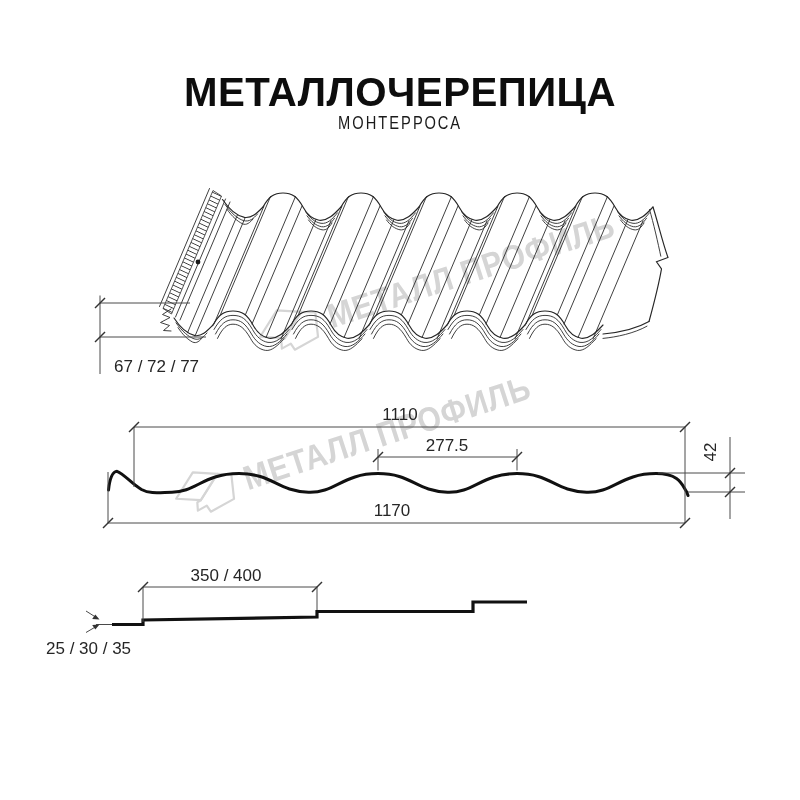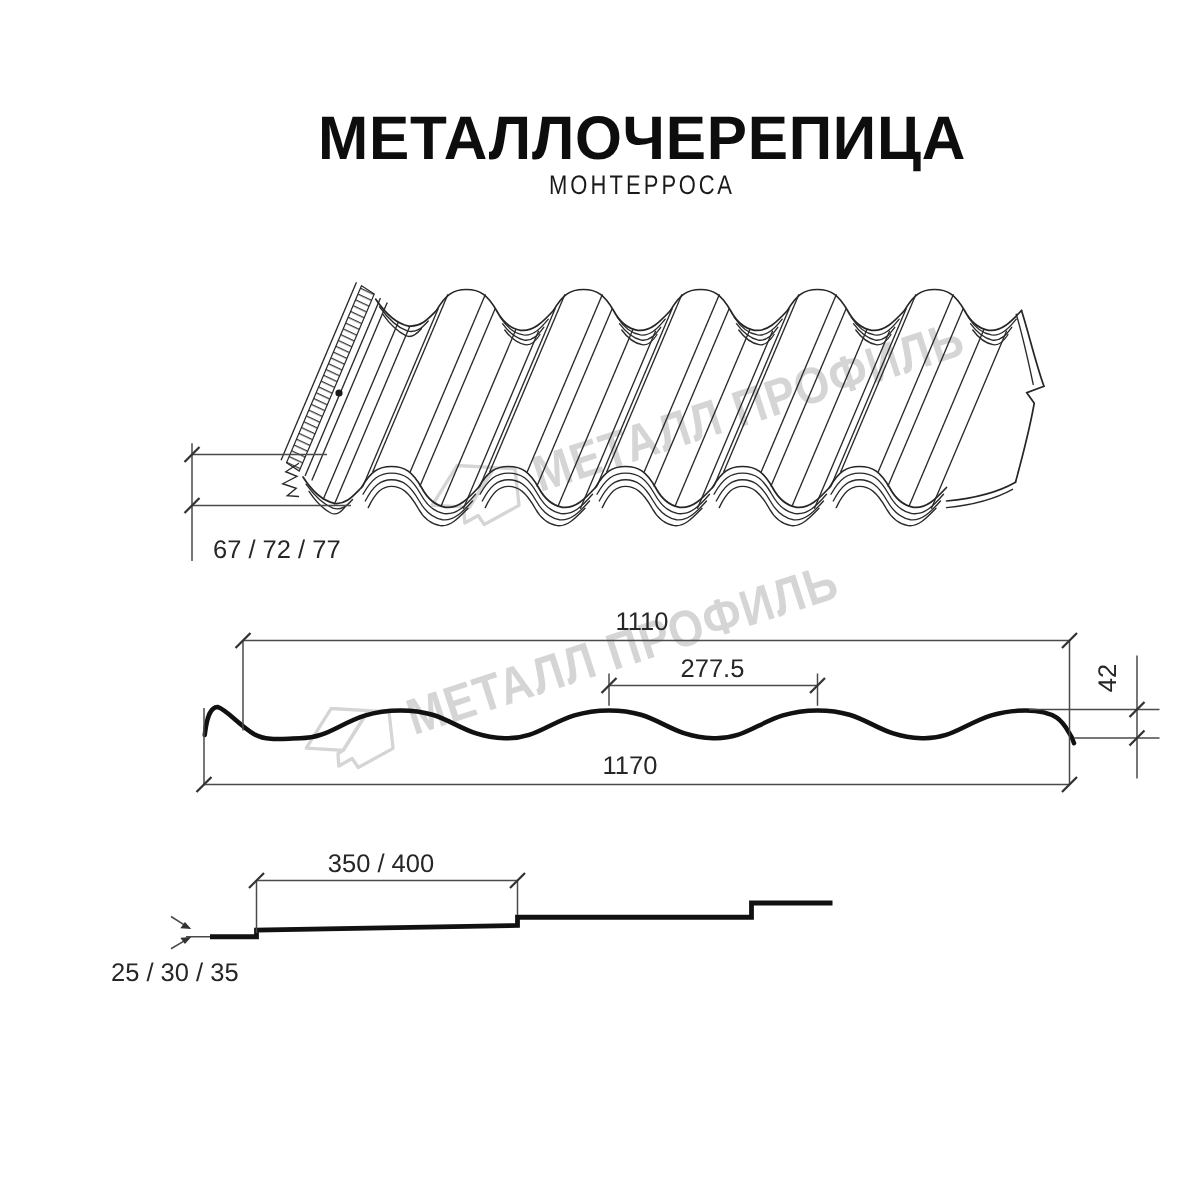--- a/index.html
+++ b/index.html
@@ -1,17 +1,17 @@
 <!DOCTYPE html>
 <html><head>
 <meta charset="utf-8">
 <style>
   html,body{margin:0;padding:0;background:#fff;}
   body{width:800px;height:800px;overflow:hidden;font-family:"Liberation Sans",sans-serif;}
-  .canvas{position:relative;width:705px;height:800px;background:#fff;margin-left:28px;}
+  .canvas{position:relative;width:705px;height:800px;background:#fff;}
   svg{display:block;}
   svg text{font-family:"Liberation Sans","DejaVu Sans",sans-serif;fill:#222;}
   .title-text{font-size:41px;font-weight:700;fill:#0d0d0d;letter-spacing:.5px;}
   .subtitle-text{font-size:18px;font-weight:400;fill:#1a1a1a;letter-spacing:2.5px;}
   .dim-text{font-size:17px;fill:#262626;}
   .wm-text{font-size:34px;font-weight:700;fill:#d5d5d5;letter-spacing:1px;}
   .draw{stroke:#2a2a2a;stroke-width:.9;fill:none;stroke-linecap:round;}
   .draw-edge{stroke:#262626;stroke-width:1.15;fill:none;stroke-linecap:round;}
   .dimline{stroke:#4a4a4a;stroke-width:1;fill:none;}
   .tickline{stroke:#333;stroke-width:1.5;fill:none;}

